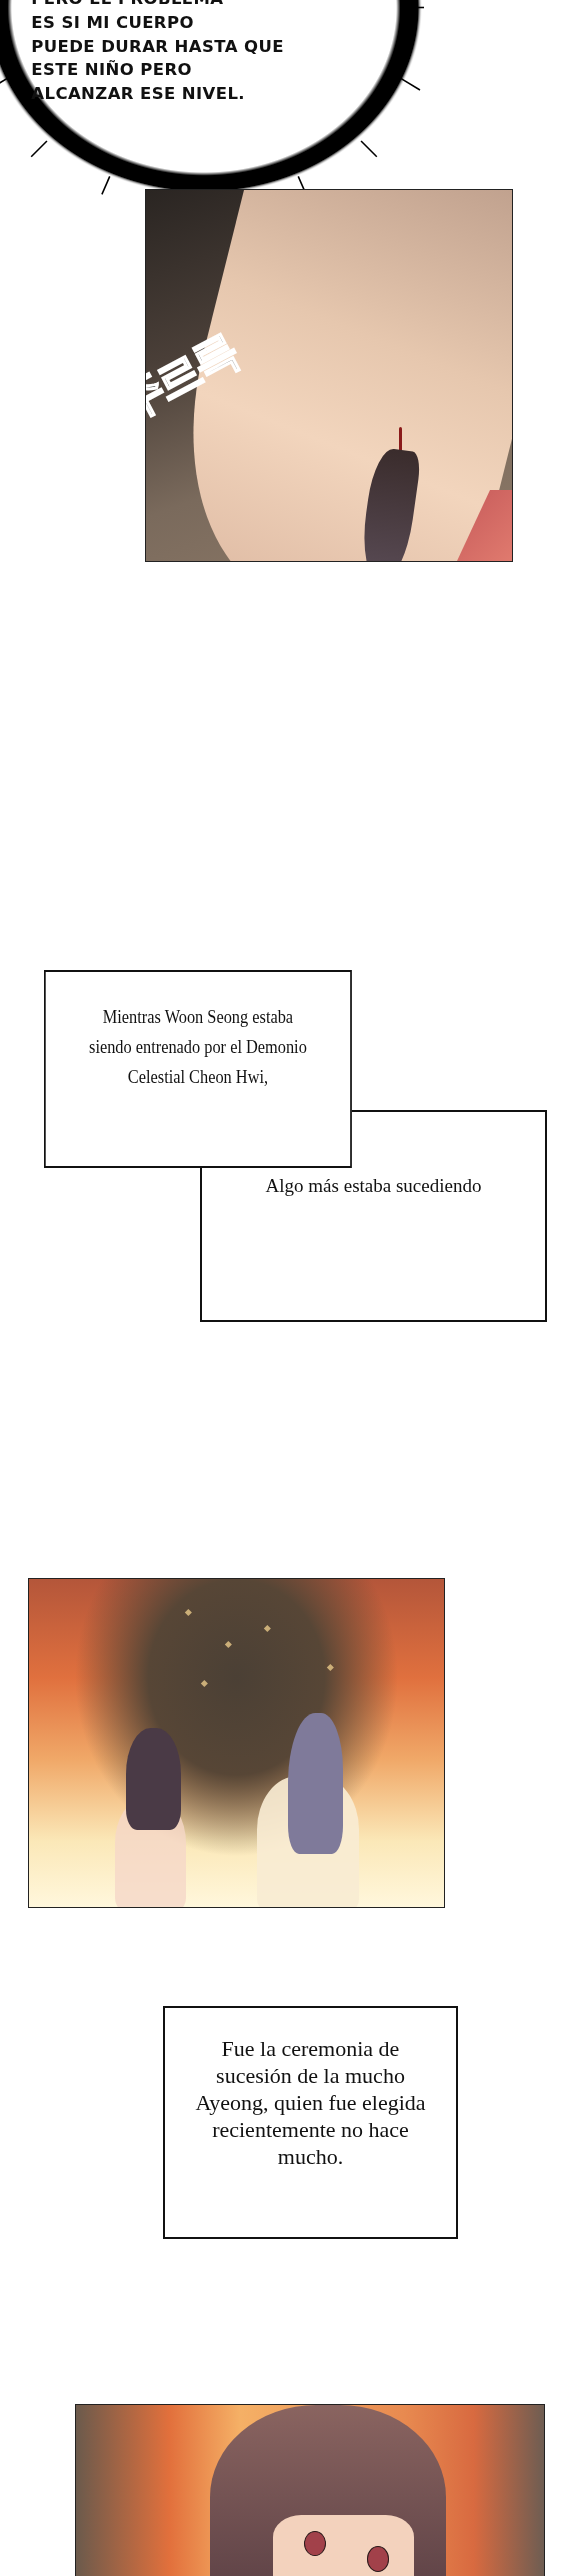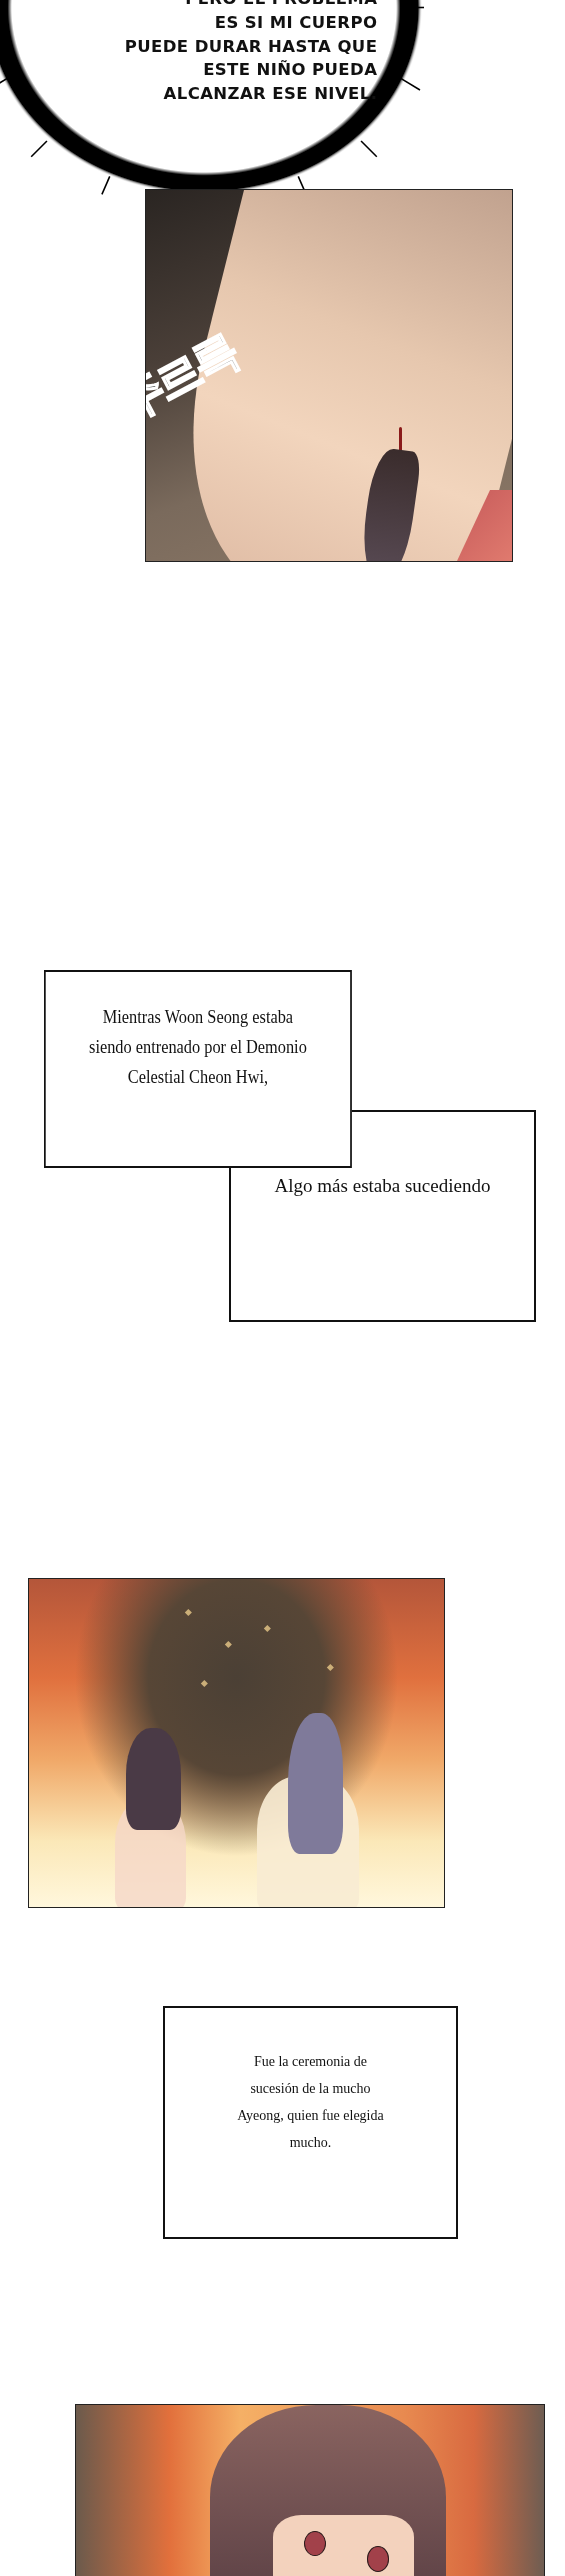--- a/index.html
+++ b/index.html
@@ -2,43 +2,43 @@
 <html style="font-size:12.6px"><head>
 <meta charset="utf-8">
 <style>
   html, body { margin: 0; padding: 0; background: #ffffff; }
   body { width: 566px; height: 2576px; position: relative; overflow: hidden; font-family: "Liberation Sans", sans-serif; }
   .abs { position: absolute; }
 
   
   .bubble { left: -15.7px; top: -181px; width: 440px; height: 377px; }
   .bubble svg { position: absolute; left: 0; top: 0; }
-  .bubble-text { position: absolute; left: 47px; top: 181px; width: 346px; text-align: right; font-family: "DejaVu Sans", sans-serif; font-weight: bold; font-size: 16.5px; line-height: 23.6px; color: #111; letter-spacing: 0.4px; }
+  .bubble-text { position: absolute; left: 47px; top: 181px; width: 346px; text-align: left; font-family: "DejaVu Sans", sans-serif; font-weight: bold; font-size: 16.5px; line-height: 23.6px; color: #111; letter-spacing: 0.4px; }
   .bubble-text div { white-space: nowrap; }
   .bubble-text .cut { margin-top: -12.6px; }
 
   
   .panel { border: 1.6px solid #222; box-sizing: border-box; overflow: hidden; }
   .panel-face { left: 145px; top: 189px; width: 368px; height: 373px;
     background: linear-gradient(160deg, #2a2522 0%, #4a3f38 35%, #7a6a5c 65%, #8e7a68 100%); }
   .face-skin { position: absolute; left: 102px; top: -15.7px; width: 330px; height: 440px;
     background: linear-gradient(200deg, #b99a88 0%, #e6c7ae 40%, #f2d5bd 60%, #d9b39c 100%);
     border-radius: 0 0 0 60%; transform: skewX(-14deg); transform-origin: top left; }
   .beard { position: absolute; left: 220px; top: 259px; width: 47px; height: 134px; background: linear-gradient(180deg, #3a2c2c, #5a4c56); border-radius: 40% 20% 50% 50%; transform: rotate(8deg); }
   .collar { position: absolute; right: 0; bottom: 0; width: 55px; height: 71px; background: linear-gradient(135deg, #c65a5a, #e07a6e); clip-path: polygon(60% 0, 100% 0, 100% 100%, 0 100%); }
   .blood { position: absolute; left: 253px; top: 237px; width: 3.1px; height: 28px; background: #8a1a1a; border-radius: 1.6px; }
   .sfx { position: absolute; left: -31px; top: 157px; font-family: "DejaVu Sans", sans-serif; font-size: 46px; font-weight: bold; color: #111; -webkit-text-stroke: 1.6px #fff; transform: rotate(-28deg); letter-spacing: -4.7px; }
 
   
   .narr { background: #fff; border: 2.4px solid #111; box-sizing: border-box; font-family: "Liberation Serif", serif; color: #111; text-align: center; }
   .narr-1 { left: 44px; top: 970px; width: 308px; height: 198px; padding-top: 30px; font-size: 19px; line-height: 30px; transform: scaleX(0.86); transform-origin: left top; width: 358px; }
-  .narr-2 { left: 229px; top: 1110px; width: 307px; height: 212px; padding-top: 60px; font-size: 19px; line-height: 28px; }
+  .narr-2 { left: 200px; top: 1110px; width: 347px; height: 212px; padding-top: 60px; font-size: 19px; line-height: 28px; }
   .narr-1 { z-index: 3; border-bottom: 2.4px solid #111; }
   .narr-2 { z-index: 2; }
-  .narr-3 { left: 163px; top: 2006px; width: 295px; height: 233px; padding-top: 40px; font-size: 14px; line-height: 27px; }
+  .narr-3 { left: 163px; top: 2006px; width: 295px; height: 233px; padding-top: 27px; font-size: 22px; line-height: 27px; }
 
   
   .panel-fire { left: 28px; top: 1578px; width: 417px; height: 330px;
     background:
       radial-gradient(ellipse at 50% 30%, #4b4035 0%, #574636 30%, rgba(0,0,0,0) 55%),
       linear-gradient(180deg, #b4563a 0%, #e0703e 30%, #f0a868 55%, #fbe8b8 80%, #fff7dc 100%); }
   .fig-left { position: absolute; left: 86px; top: 149px; width: 71px; height: 181px; }
   .fig-left .hair { position: absolute; left: 11px; top: 0; width: 55px; height: 102px; background: #4a3a46; border-radius: 45% 45% 20% 20%; }
   .fig-left .body { position: absolute; left: 0; top: 71px; width: 71px; height: 110px; background: rgba(245,215,200,0.8); border-radius: 40% 40% 10% 10%; }
   .fig-right { position: absolute; left: 228px; top: 134px; width: 102px; height: 197px; }
@@ -78,21 +78,21 @@
       <line x1="400" y1="455" x2="410" y2="478"></line>
       <line x1="480" y1="410" x2="500" y2="430"></line>
       <line x1="530" y1="330" x2="555" y2="345"></line>
       <line x1="550" y1="240" x2="570" y2="240"></line>
     </g>
   </svg>
   <div class="bubble-text">
     <div class="cut">PERO EL PROBLEMA</div>
     <div>ES SI MI CUERPO</div>
     <div>PUEDE DURAR HASTA QUE</div>
-    <div>ESTE NIÑO PUEDA</div>
+    <div>ESTE NIÑO PERO</div>
     <div>ALCANZAR ESE NIVEL.</div>
   </div>
 </div>
 
 <div class="abs panel panel-face">
   <div class="face-skin"></div>
   <div class="blood"></div>
   <div class="beard"></div>
   <div class="collar"></div>
   <div class="sfx">주르륵</div>
@@ -120,20 +120,21 @@
   <div class="fig-right">
     <div class="body"></div>
       <div class="hair"></div>
   </div>
 </div>
 
 <div class="abs narr narr-3">
   <div>Fue la ceremonia de</div>
   <div>sucesión de la mucho</div>
   <div>Ayeong, quien fue elegida</div>
+  <div>recientemente no hace</div>
   <div>mucho.</div>
 </div>
 
 <div class="abs panel panel-girl">
   <div class="girl-hair"></div>
   <div class="girl-face">
     <div class="eye eye-l"></div>
     <div class="eye eye-r"></div>
   </div>
 </div>

